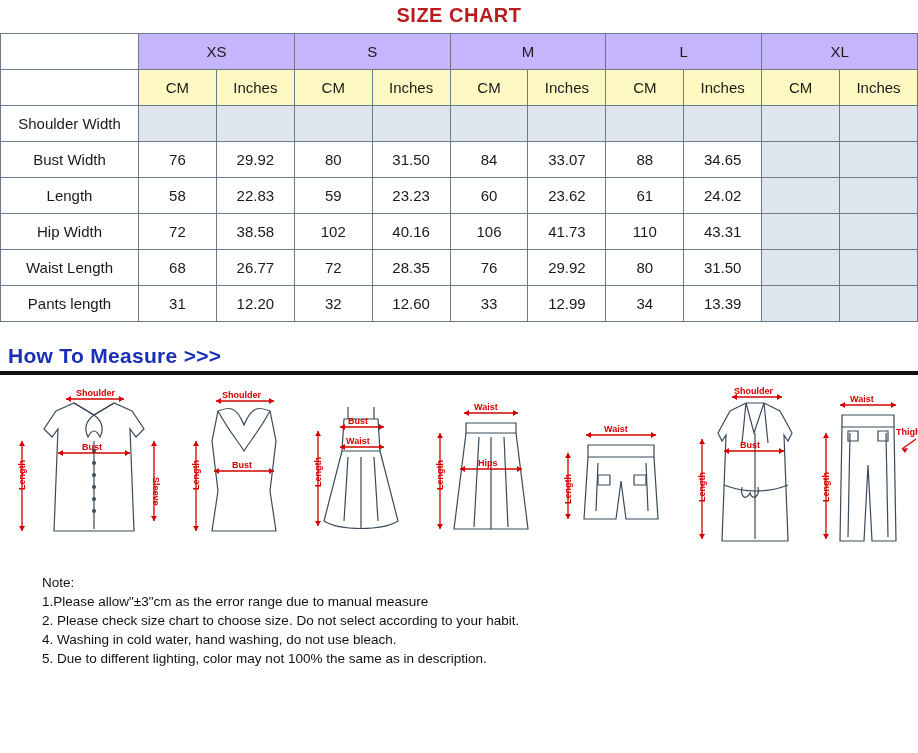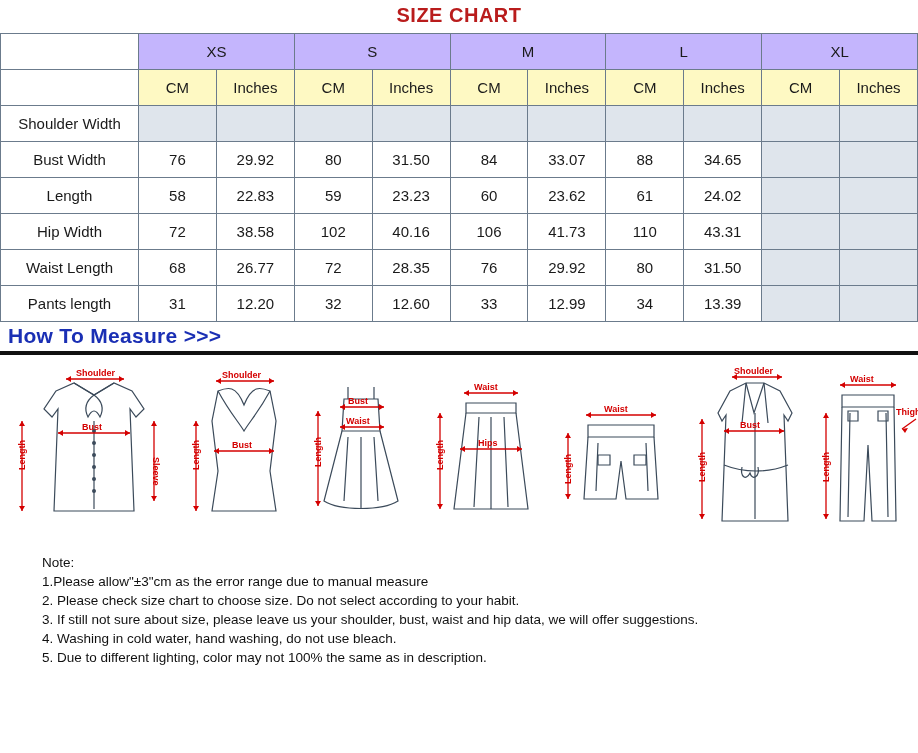--- a/index.html
+++ b/index.html
@@ -55,21 +55,21 @@
   .row-label {
     text-align: center;
     font-size: 14px;
     background: #ffffff;
   }
   .blank-cell { background: #dfe5ec; }
   .white-cell { background: #ffffff; }
 
   
   .howto-wrap {
-    margin-top: 0;
+    margin-top: 20px;
   }
   .howto-title {
     font-size: 21px;
     font-weight: bold;
     color: #1a2fb4;
     padding: 2px 8px 3px 8px;
     letter-spacing: 0.3px;
   }
   .howto-rule {
     height: 4px;
@@ -374,18 +374,17 @@
         </svg>
       </div>
 
     </div>
   </div>
 
   <div class="notes">
     <div>Note:</div>
     <div>1.Please allow"±3"cm as the error range due to manual measure</div>
     <div>2. Please check size chart to choose size. Do not select according to your habit.</div>
-    <div>3. If still not sure about size, please leave us your shoulder, bust, waist and hip data, we will offer suggestions.</div>
     <div>4. Washing in cold water, hand washing, do not use bleach.</div>
     <div>5. Due to different lighting, color may not 100% the same as in description.</div>
   </div>
 
 </div>
 
 </body></html>

